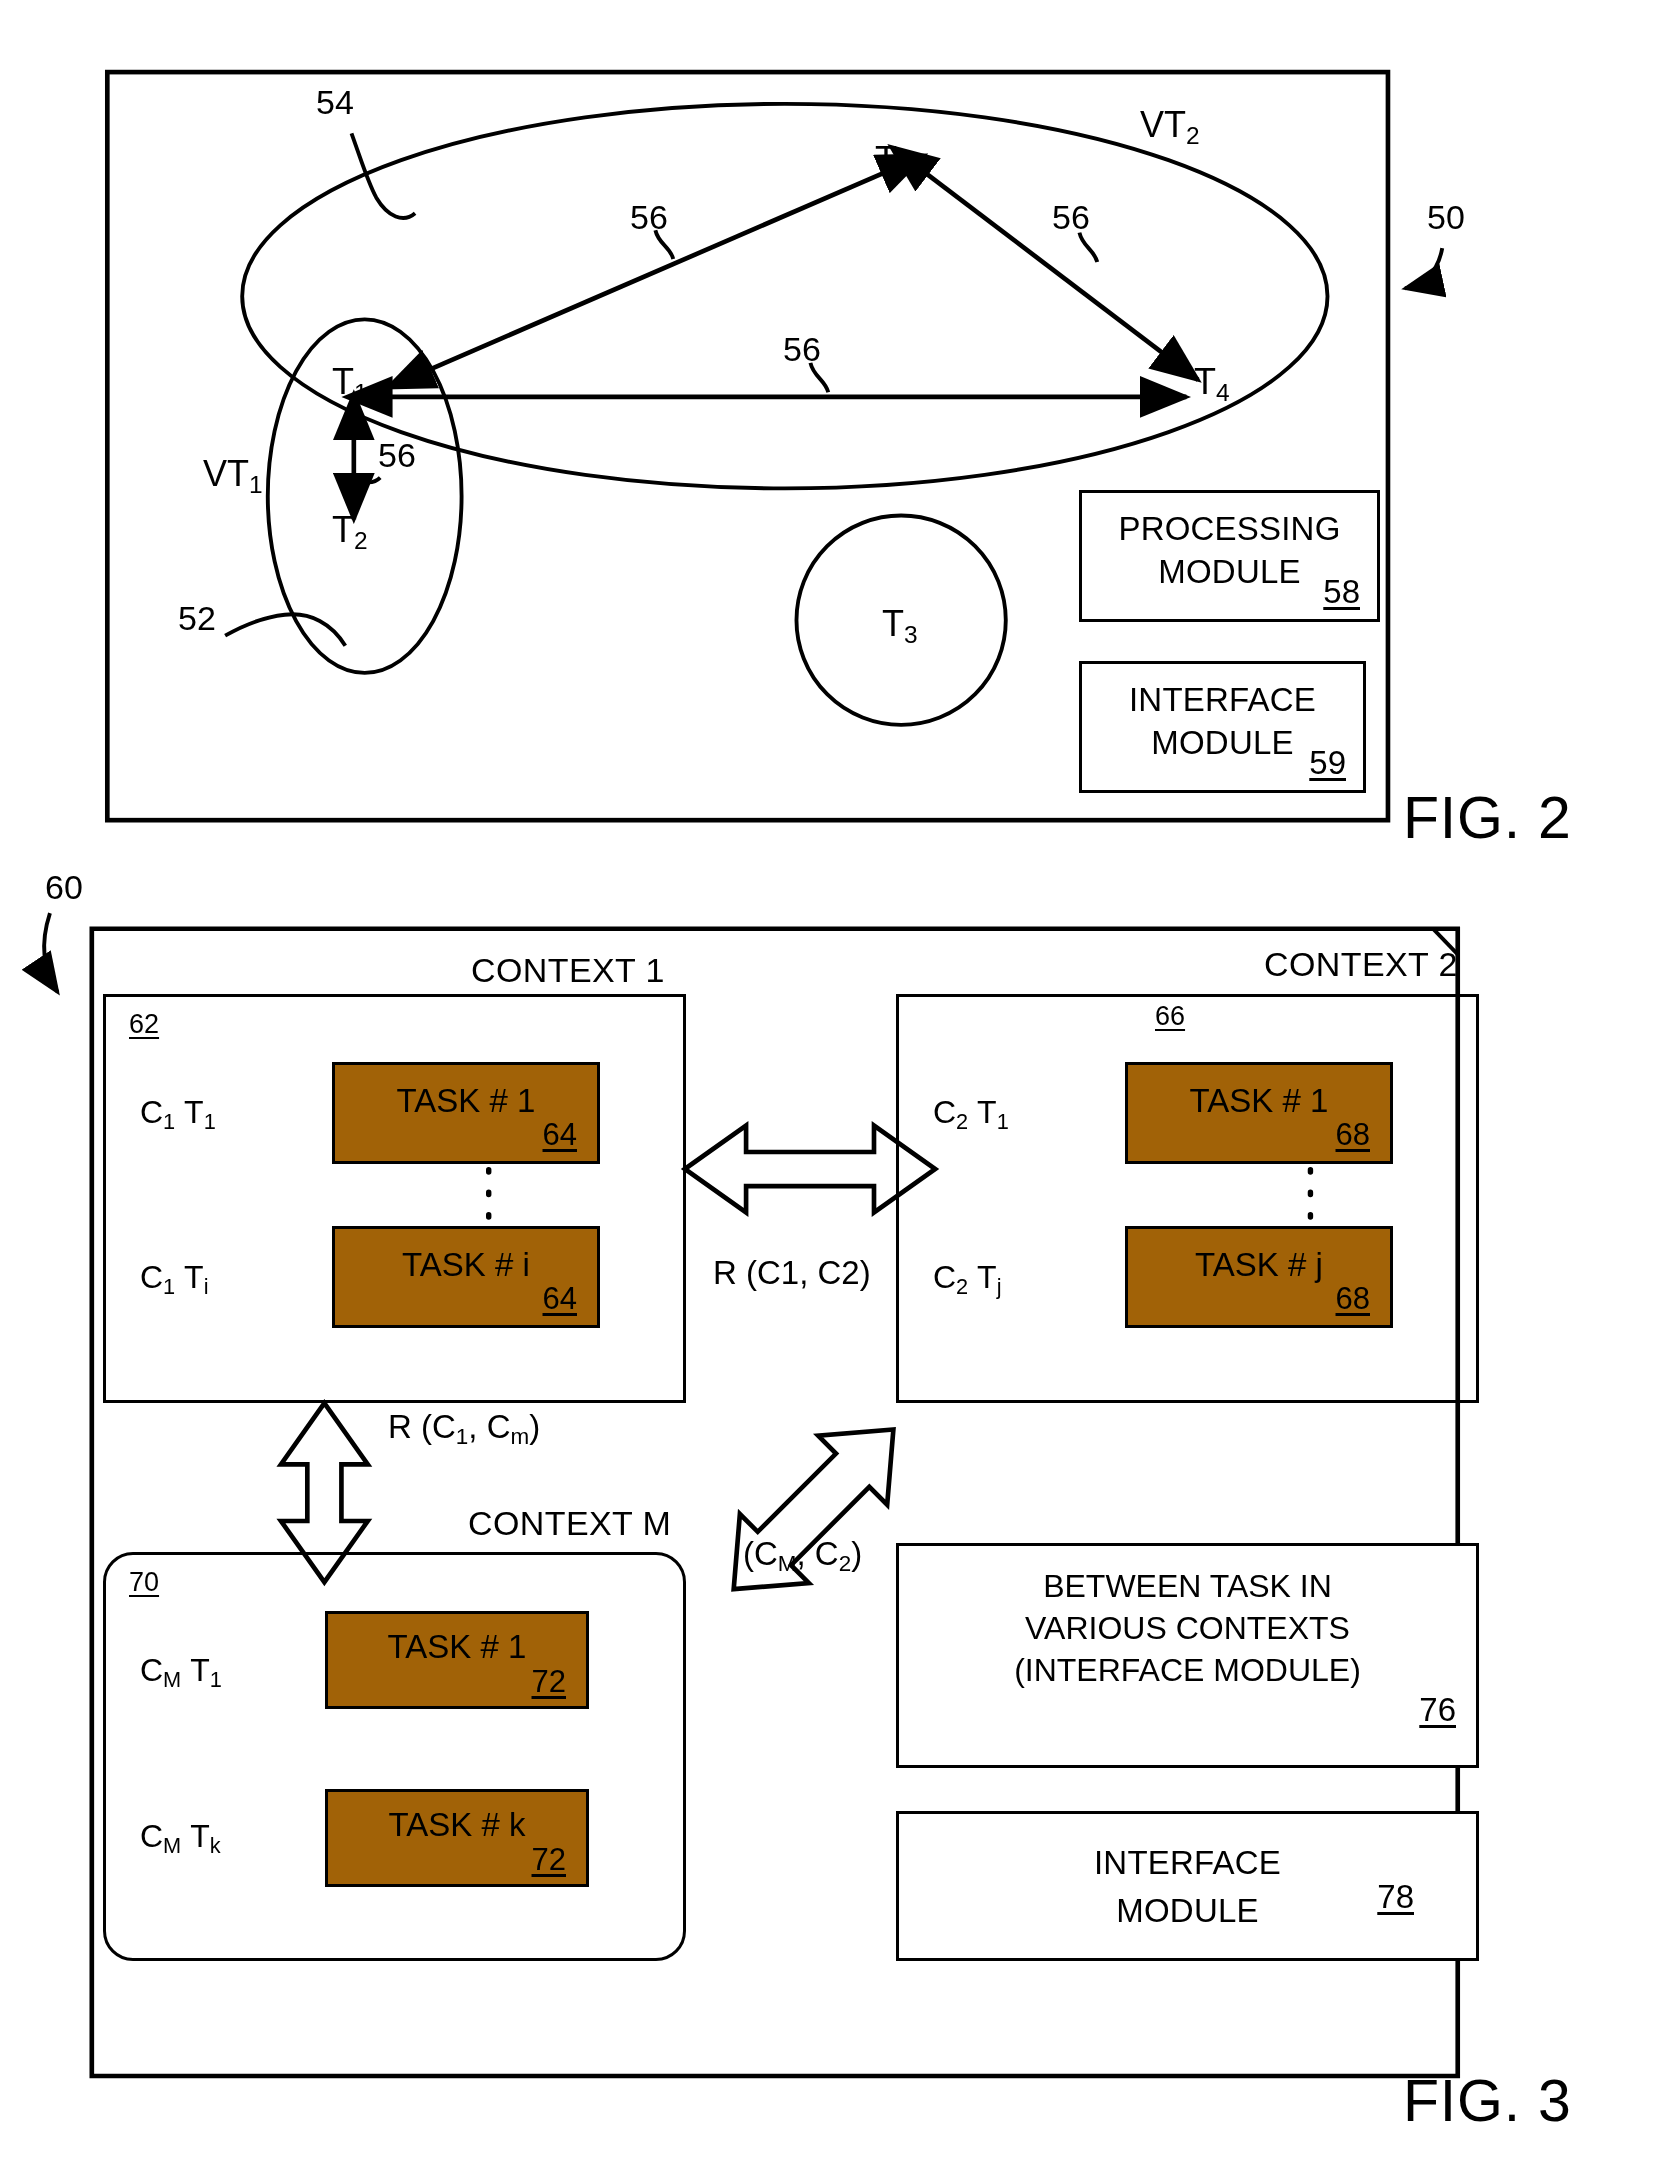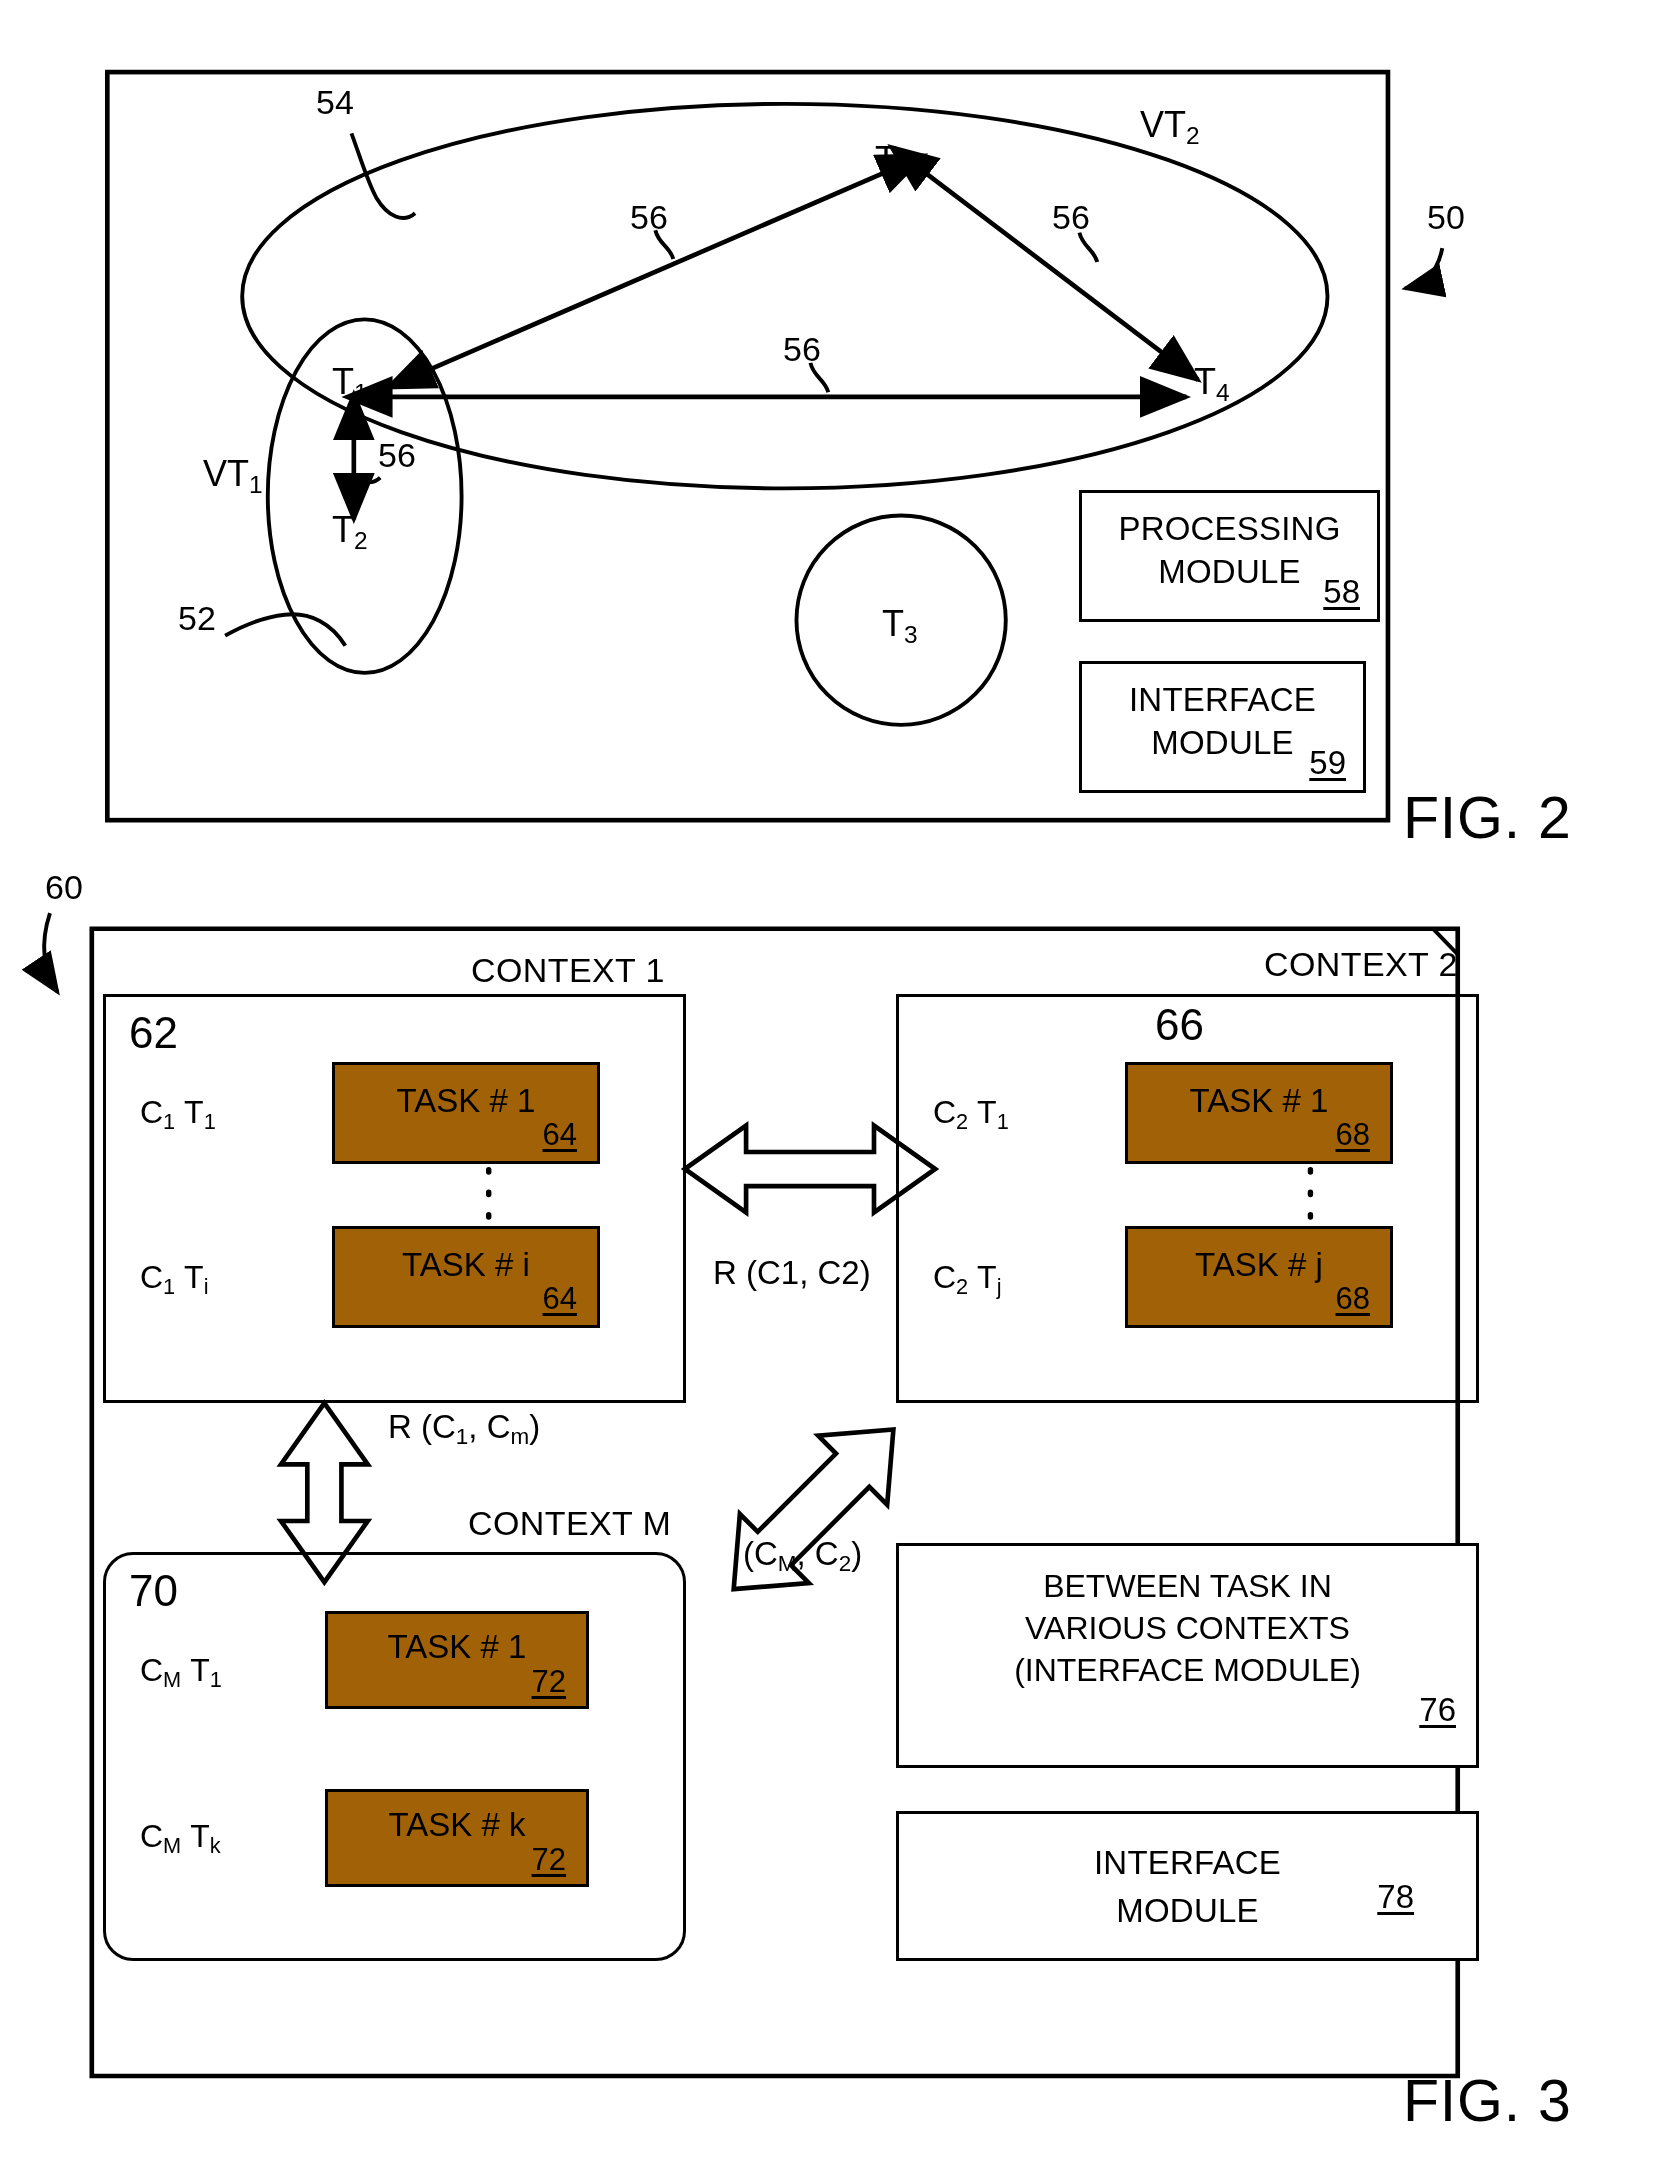--- a/index.html
+++ b/index.html
@@ -40,21 +40,22 @@
   .txt {
     position: absolute;
     white-space: nowrap;
     font-family: "Liberation Sans", sans-serif;
     line-height: 1.0;
   }
   .ref {
     font-size: 34px;
   }
   .ref-u {
-    font-size: 44px;
+    font-size: 27px;
+    text-decoration: underline;
     text-underline-offset: 3.9px;
   }
   .node {
     font-size: 36px;
   }
   .node sub, .sub {
     font-size: 0.68em;
     vertical-align: -0.28em;
   }
   .boxtext {

